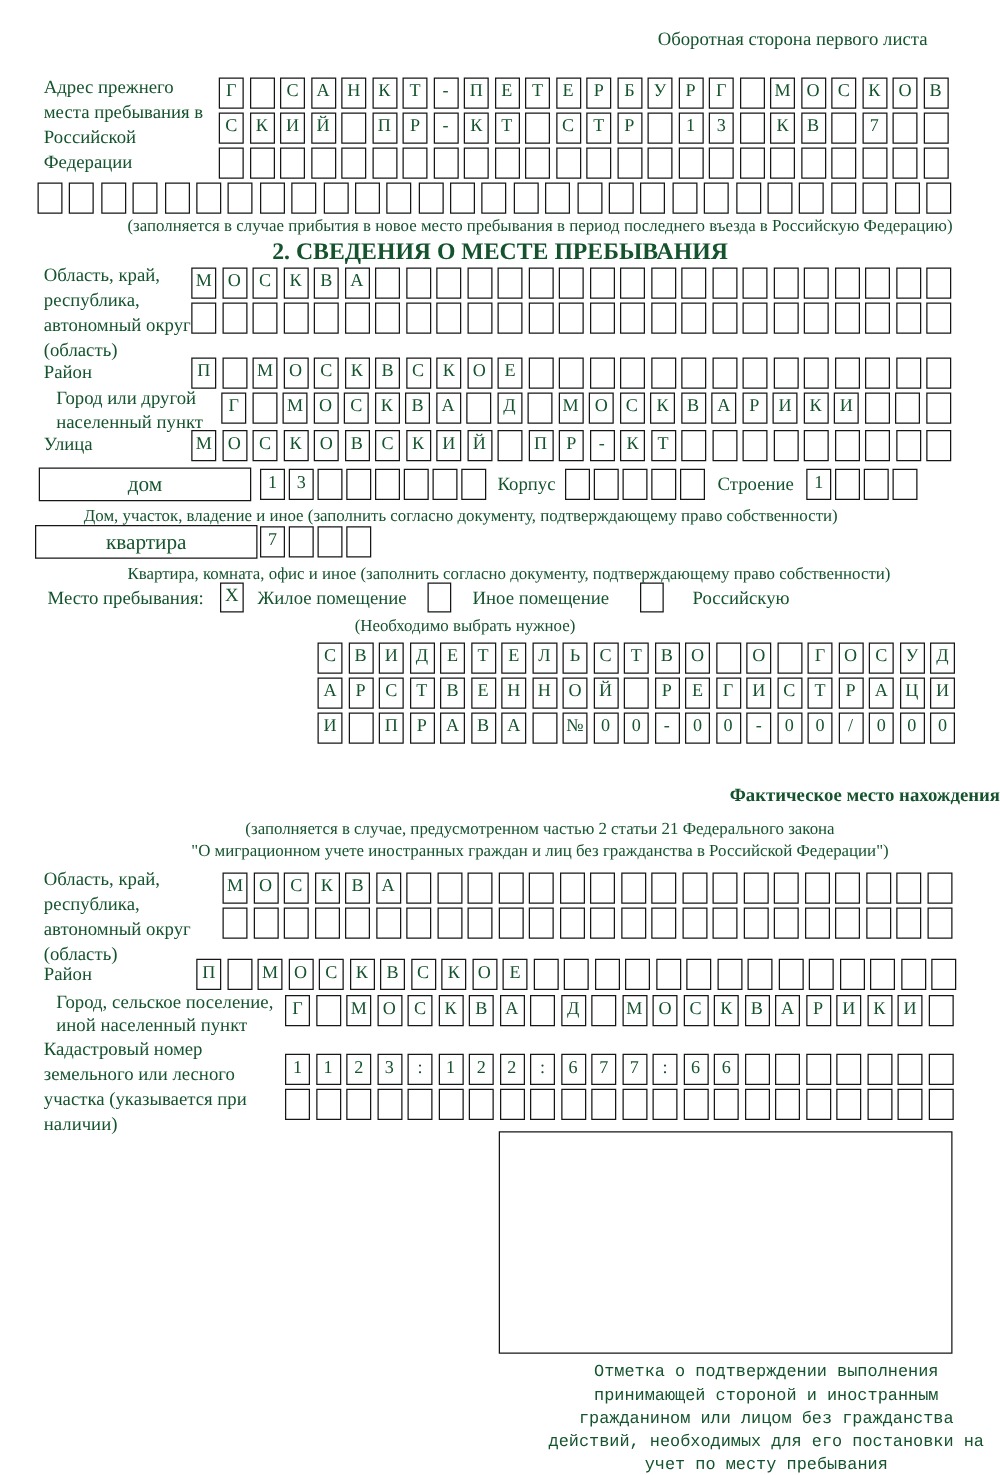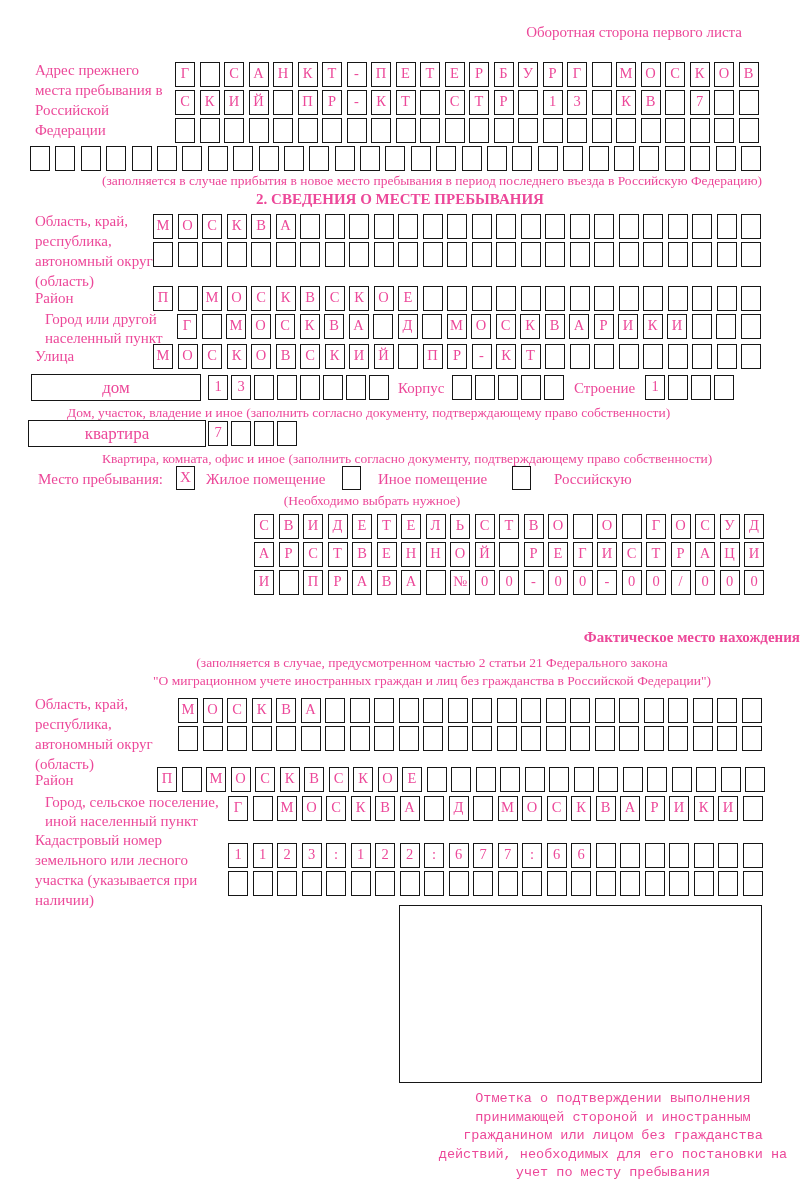--- a/index.html
+++ b/index.html
@@ -1,24 +1,24 @@
 <!DOCTYPE html>
 <html><head>
 <meta charset="utf-8">
 <style>
   html,body { margin:0; padding:0; background:#ffffff; }
   .page {
     position:relative; width:800px; height:1180px; background:#fff;
-    font-family:"Liberation Serif", serif; color:#ec4899; overflow:hidden;
+    font-family:"Liberation Serif", serif; color:#14532d; overflow:hidden;
   }
   .abs { position:absolute; }
   .lbl { font-size:15px; line-height:20px; }
   .lbl-tight { font-size:15px; line-height:19px;margin-left:10px; }
   .cap { font-size:13.5px; line-height:17px;padding-left:32px; }
-  .title { font-size:15px; font-weight:bold; }
+  .title { font-size:19px; font-weight:bold; }
   .center { text-align:center; }
   .cells { display:flex; }
   .cell {
     flex:0 0 auto; width:20px; height:25px; box-sizing:border-box;
     border:1.6px solid #161616; margin-right:4.5px;
     font-size:14.5px; line-height:21px; text-align:center;
   }
   .tight .cell { margin-right:3px; }
   .gap5 .cell { margin-right:5.4px; }
   .namedbox {

